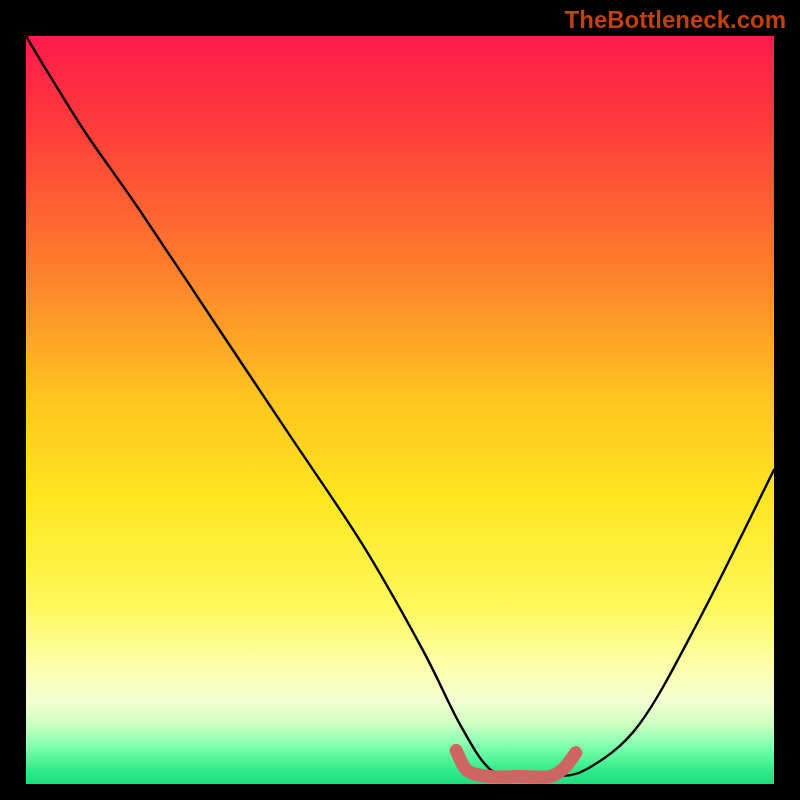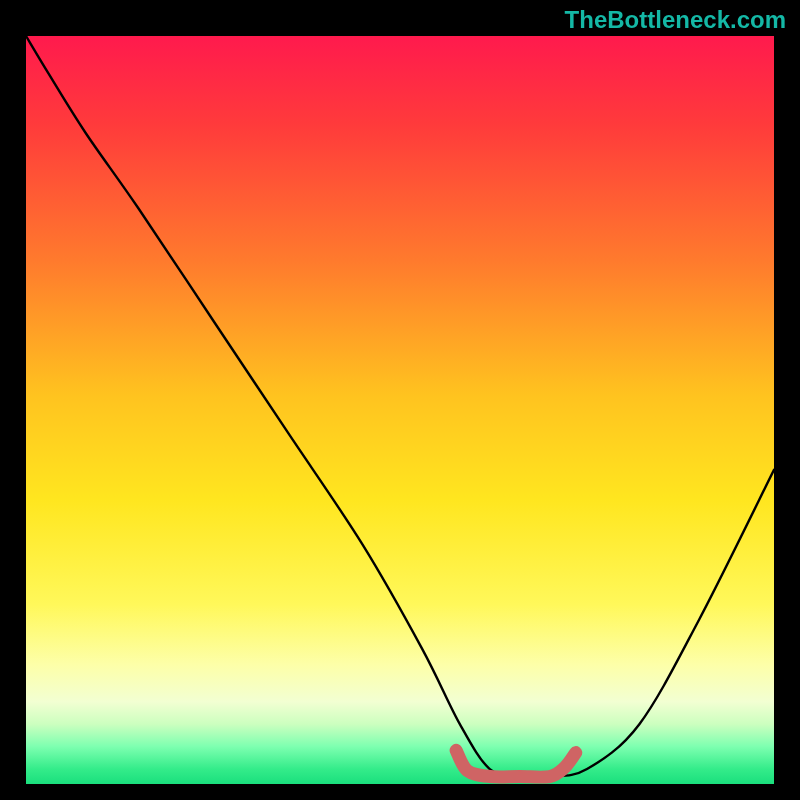--- a/index.html
+++ b/index.html
@@ -10,21 +10,21 @@
     background: #000;
     position: relative;
   }
   .watermark {
     position: absolute;
     top: 6px;
     right: 14px;
     font-family: Arial, Helvetica, sans-serif;
     font-size: 24px;
     font-weight: bold;
-    color: #14b8a6;
+    color: #c2410c;
     z-index: 10;
   }
   .plot-area {
     position: absolute;
     top: 36px;
     left: 26px;
     width: 748px;
     height: 748px;
     overflow: hidden;
   }

